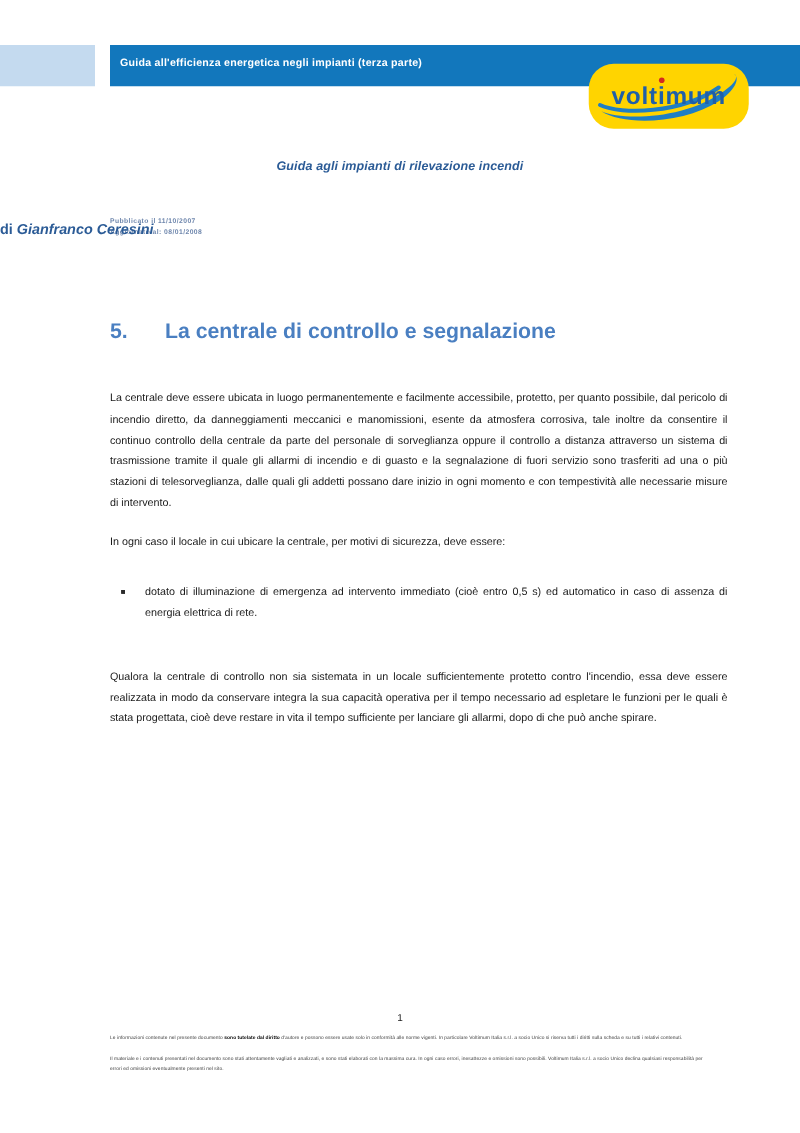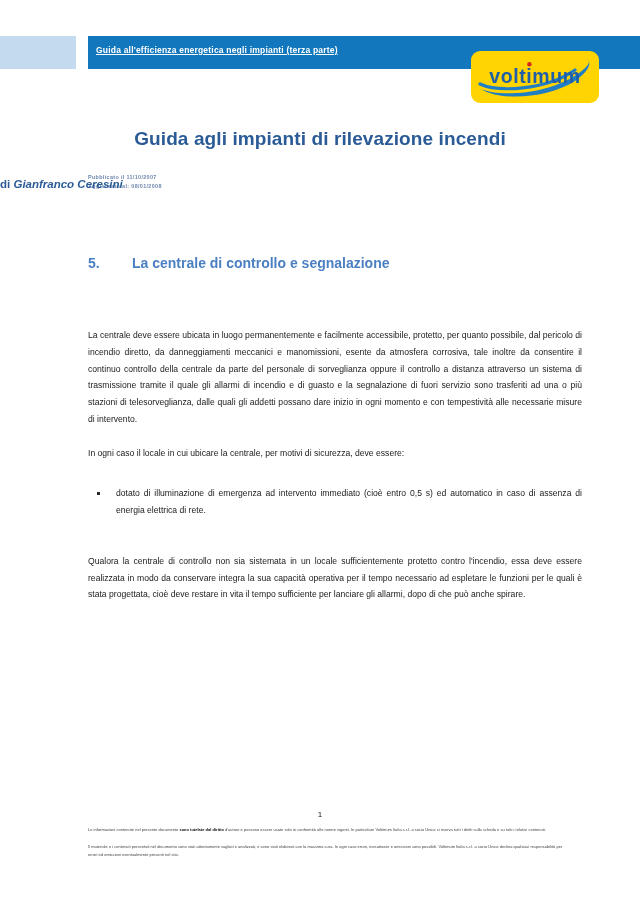--- a/index.html
+++ b/index.html
@@ -49,50 +49,50 @@
   }
   .header-bar-title {
     position: absolute;
     left: 8px;
     top: 9px;
     font-size: 8.5px;
     font-weight: bold;
     color: #ffffff;
     letter-spacing: 0.2px;
     white-space: nowrap;
-    text-decoration: underline;
   }
 
   
   .logo {
     position: absolute;
     left: 471px;
     top: 51px;
     width: 128px;
     height: 52px;
     background: #ffd400;
-    border-radius: 9px;
+    border-radius: 20px;
   }
   .logo svg {
     display: block;
     width: 128px;
     height: 52px;
   }
 
   
   .doc-title {
     position: absolute;
     left: 0;
     top: 128px;
     width: 640px;
     text-align: center;
-    font-size: 19px;
+    font-size: 10px;
     font-weight: bold;
     color: #2b5b96;
     letter-spacing: 0.1px;
+    font-style: italic;
   }
 
   .pubinfo {
     position: absolute;
     left: 88px;
     top: 173px;
     font-size: 5.4px;
     font-weight: bold;
     color: #6f87ad;
     line-height: 1.75;
@@ -114,42 +114,42 @@
   .byline .author {
     font-style: italic;
     font-weight: bold;
   }
 
   .section-heading {
     position: absolute;
     left: 88px;
     top: 255px;
     width: 480px;
-    font-size: 14px;
+    font-size: 17px;
     font-weight: bold;
     color: #4a7fc1;
   }
   .section-heading .num {
     display: inline-block;
     width: 44px;
   }
 
   .content {
     position: absolute;
     left: 88px;
     top: 310px;
     width: 494px;
   }
 
   .para {
     font-size: 8.6px;
     line-height: 1.95;
     text-align: justify;
     color: #1a1a1a;
-    margin: 17px 0 14px 0;
+    margin: 0 0 14px 0;
   }
   .para.tight {
     margin-bottom: 0;
   }
 
   .bullet-list {
     list-style: none;
     margin: 24px 0 0 0;
     padding: 0;
   }

